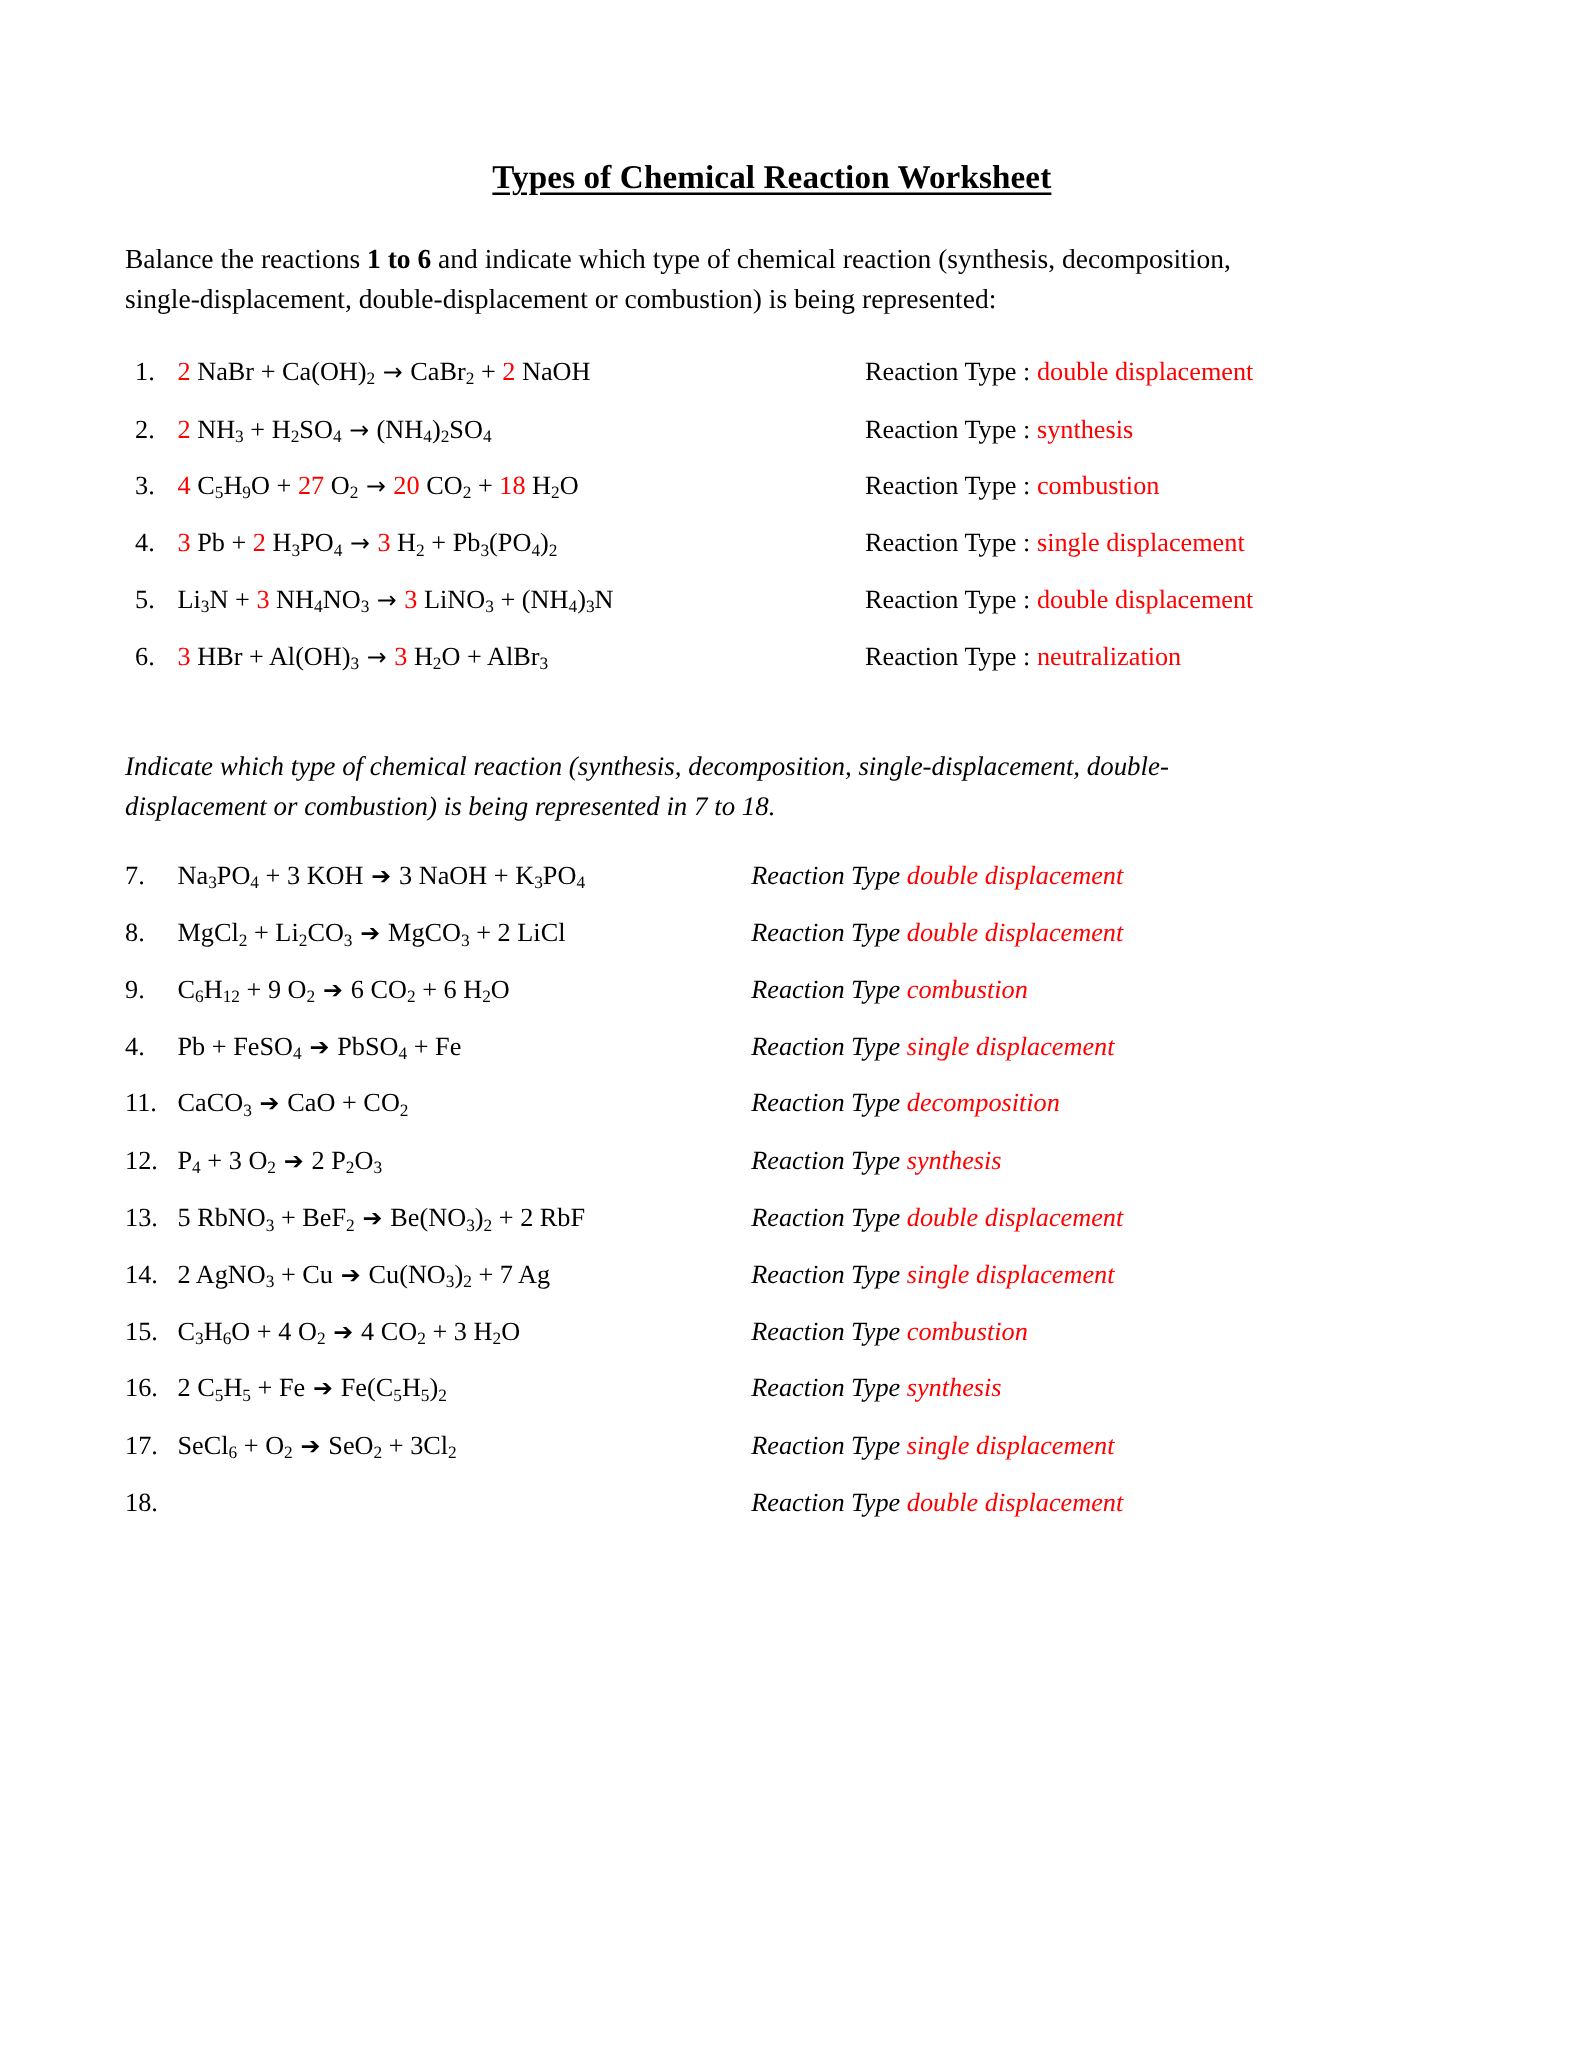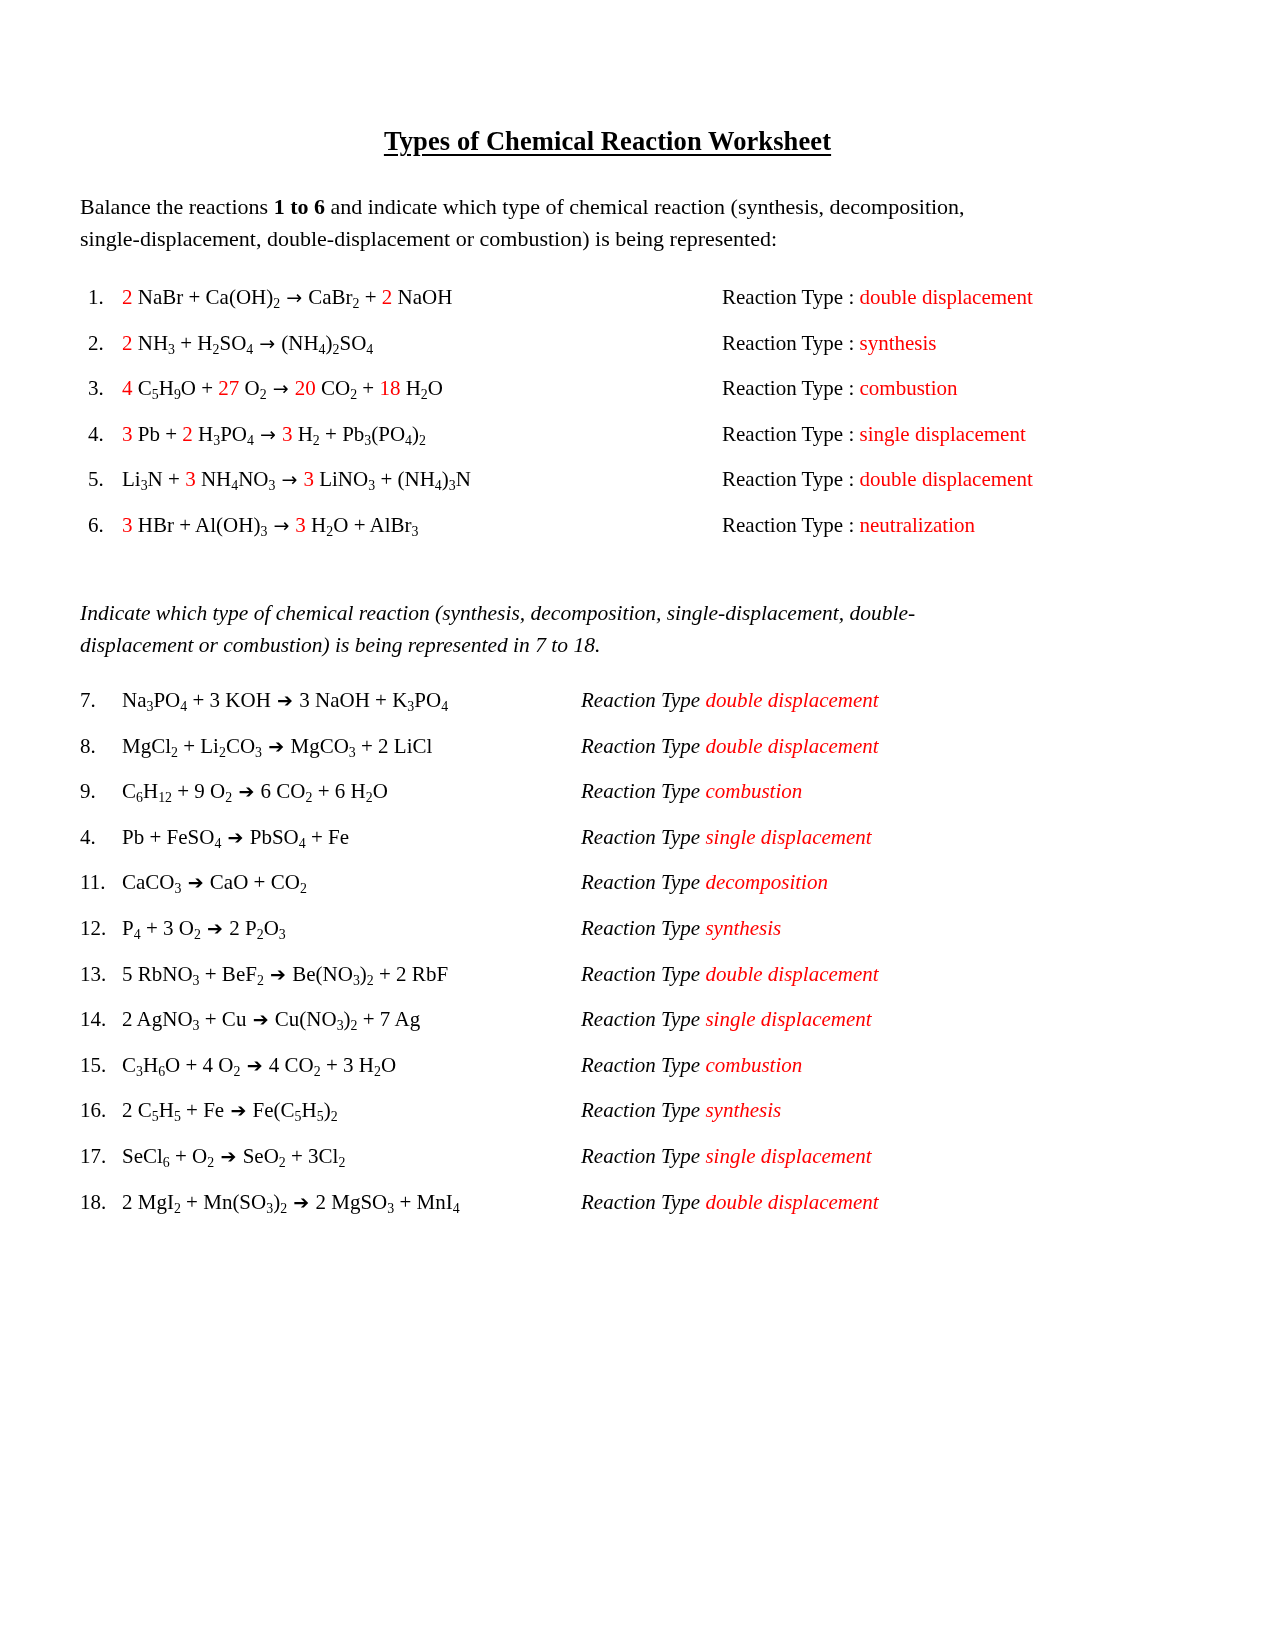--- a/index.html
+++ b/index.html
@@ -14,21 +14,21 @@
     font-family: "Liberation Serif", "DejaVu Serif", serif;
     color: #000000;
     position: relative;
     overflow: hidden;
   }
   .page {
     position: relative;
     width: 1275px;
     height: 1651px;
     box-sizing: border-box;
-    padding: 126px 140px 0 80px;
+    padding: 126px 140px 0 100px;
   }
 
   
   .doc-title {
     text-align: center;
     font-size: 26.5px;
     font-weight: bold;
     letter-spacing: 0.1px;
     margin: 0 0 34px 0;
     padding: 0;
@@ -101,21 +101,21 @@
   
   #section1 {
     position: relative;
     margin-top: 31px;
   }
   #section1 .rx-row {
     position: relative;
     height: 45.5px;
   }
   #section1 .rx-type {
-    left: 642px;
+    left: 592px;
     top: 0;
   }
 
   
   #section2 {
     position: relative;
     margin-top: 27px;
   }
   #section2 .rx-row {
     position: relative;
@@ -241,19 +241,18 @@
           <span class="rx-eq"><span class="tok">2 C</span><sub class="tok">5</sub><span class="tok">H</span><sub class="tok">5</sub><span class="tok"> + Fe </span><span class="tok arrow-bold">➔</span><span class="tok"> Fe(C</span><sub class="tok">5</sub><span class="tok">H</span><sub class="tok">5</sub><span class="tok">)</span><sub class="tok">2</sub></span>
           <span class="rx-type"><span class="rx-type-label">Reaction Type </span><span class="rx-answer">synthesis</span></span>
         </li>
         <li class="rx-row">
           <span class="rx-num wide">17.</span>
           <span class="rx-eq"><span class="tok">SeCl</span><sub class="tok">6</sub><span class="tok"> + O</span><sub class="tok">2</sub><span class="tok"> </span><span class="tok arrow-bold">➔</span><span class="tok"> SeO</span><sub class="tok">2</sub><span class="tok"> + 3Cl</span><sub class="tok">2</sub></span>
           <span class="rx-type"><span class="rx-type-label">Reaction Type </span><span class="rx-answer">single displacement</span></span>
         </li>
         <li class="rx-row">
           <span class="rx-num wide">18.</span>
-          <span class="rx-eq"><span class="tok">2 MgI</span><sub class="tok">2</sub><span class="tok"> + Mn(SO</span><sub class="tok">3</sub><span class="tok">)</span><sub class="tok">2</sub><span class="tok"> </span><span class="tok arrow-bold">➔</span><span class="tok"> 2 MgSO</span><sub class="tok">3</sub><span class="tok"> + MnI</span><sub class="tok">4</sub></span>
           <span class="rx-type"><span class="rx-type-label">Reaction Type </span><span class="rx-answer">double displacement</span></span>
         </li>
       </ul>
   </div>
 
 </div>
 
 </body></html>

